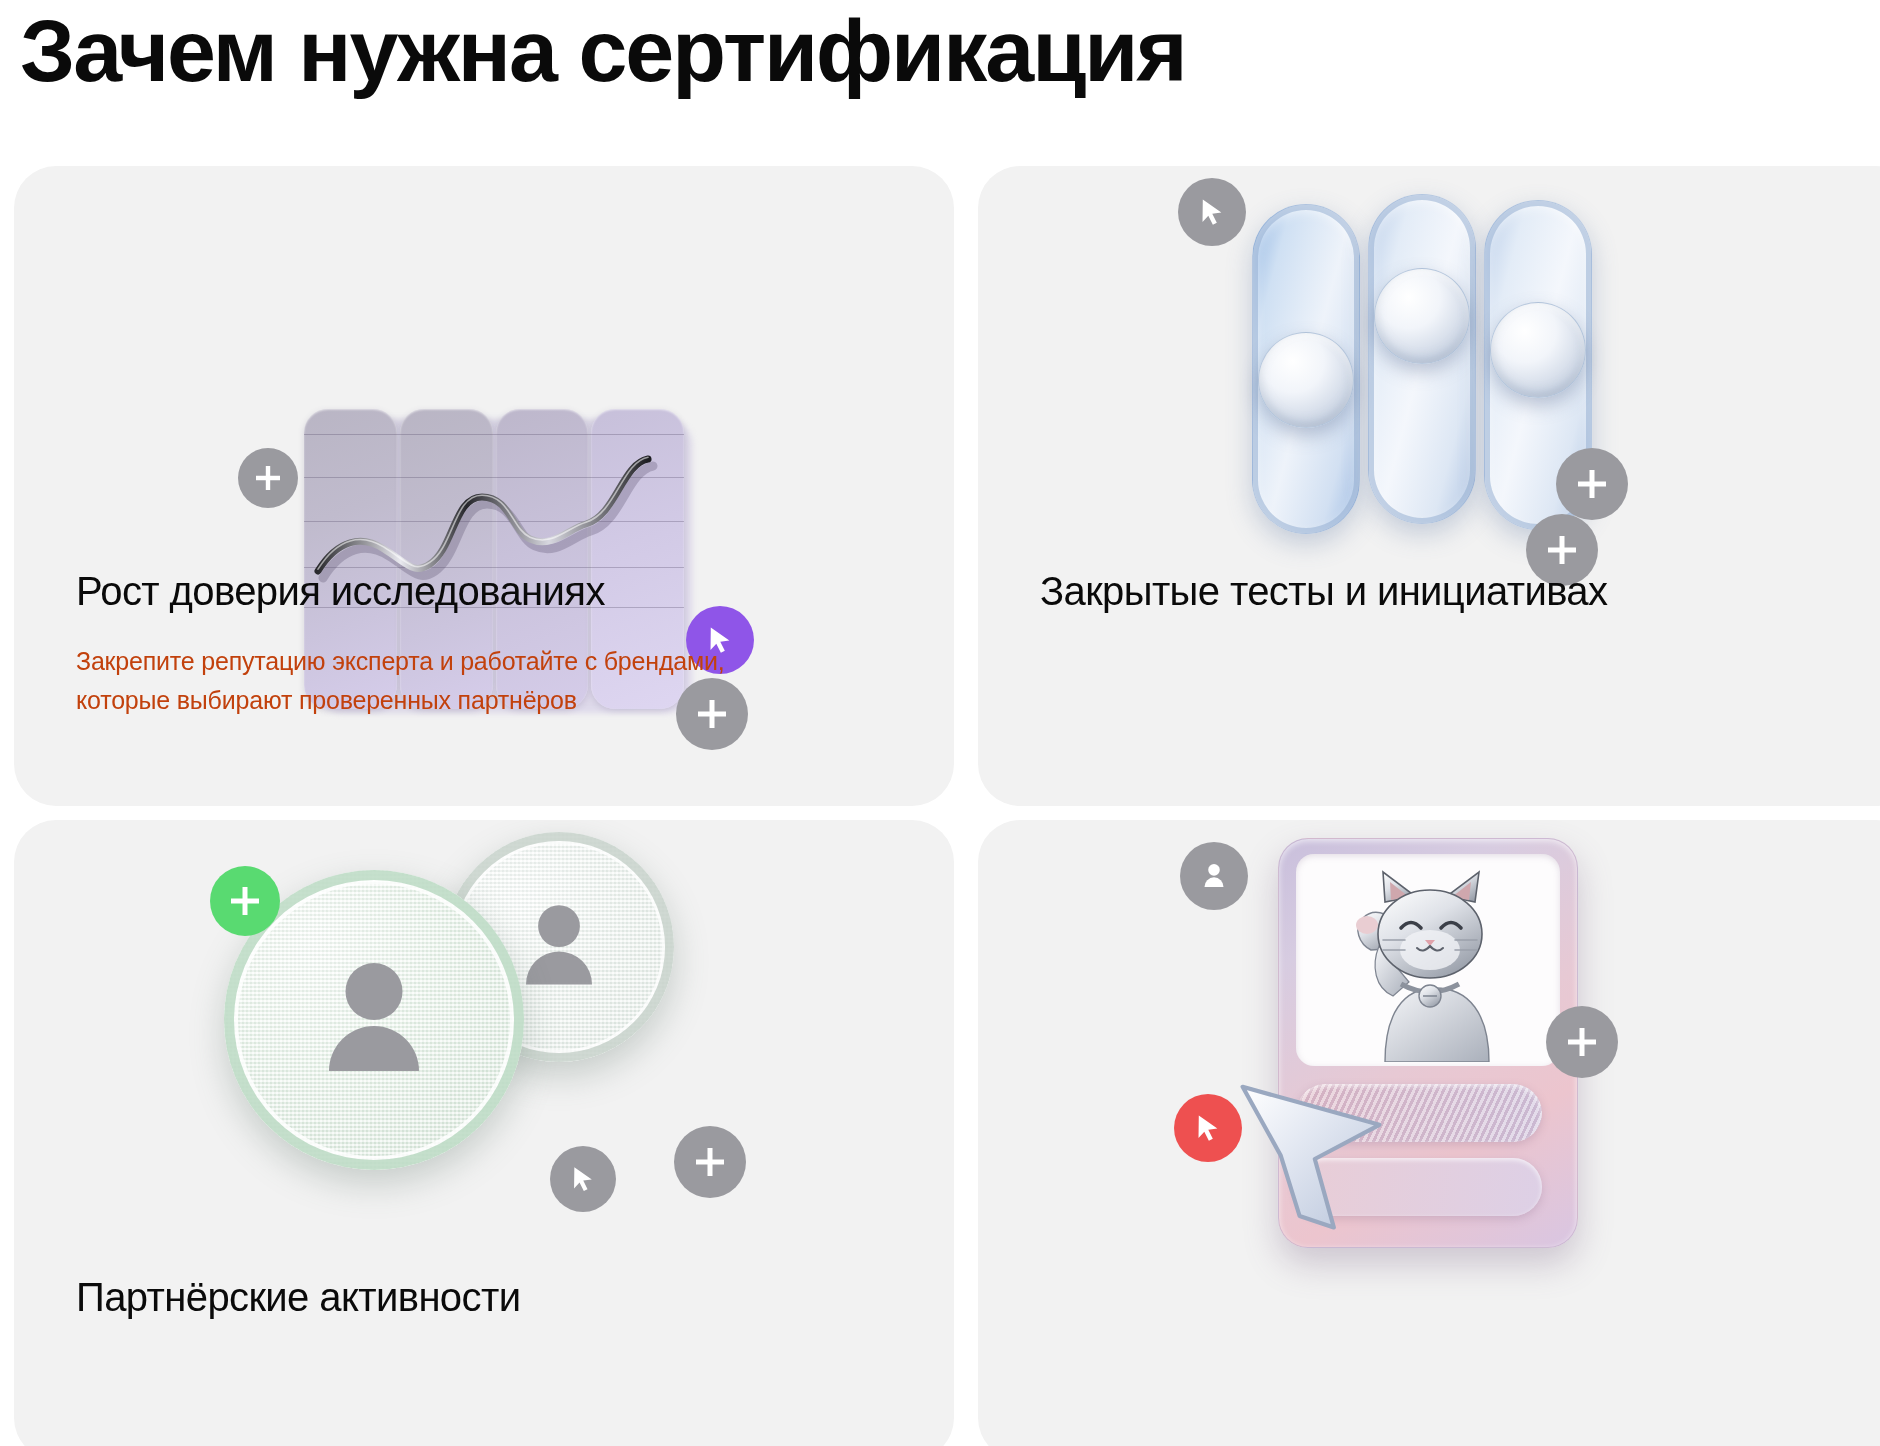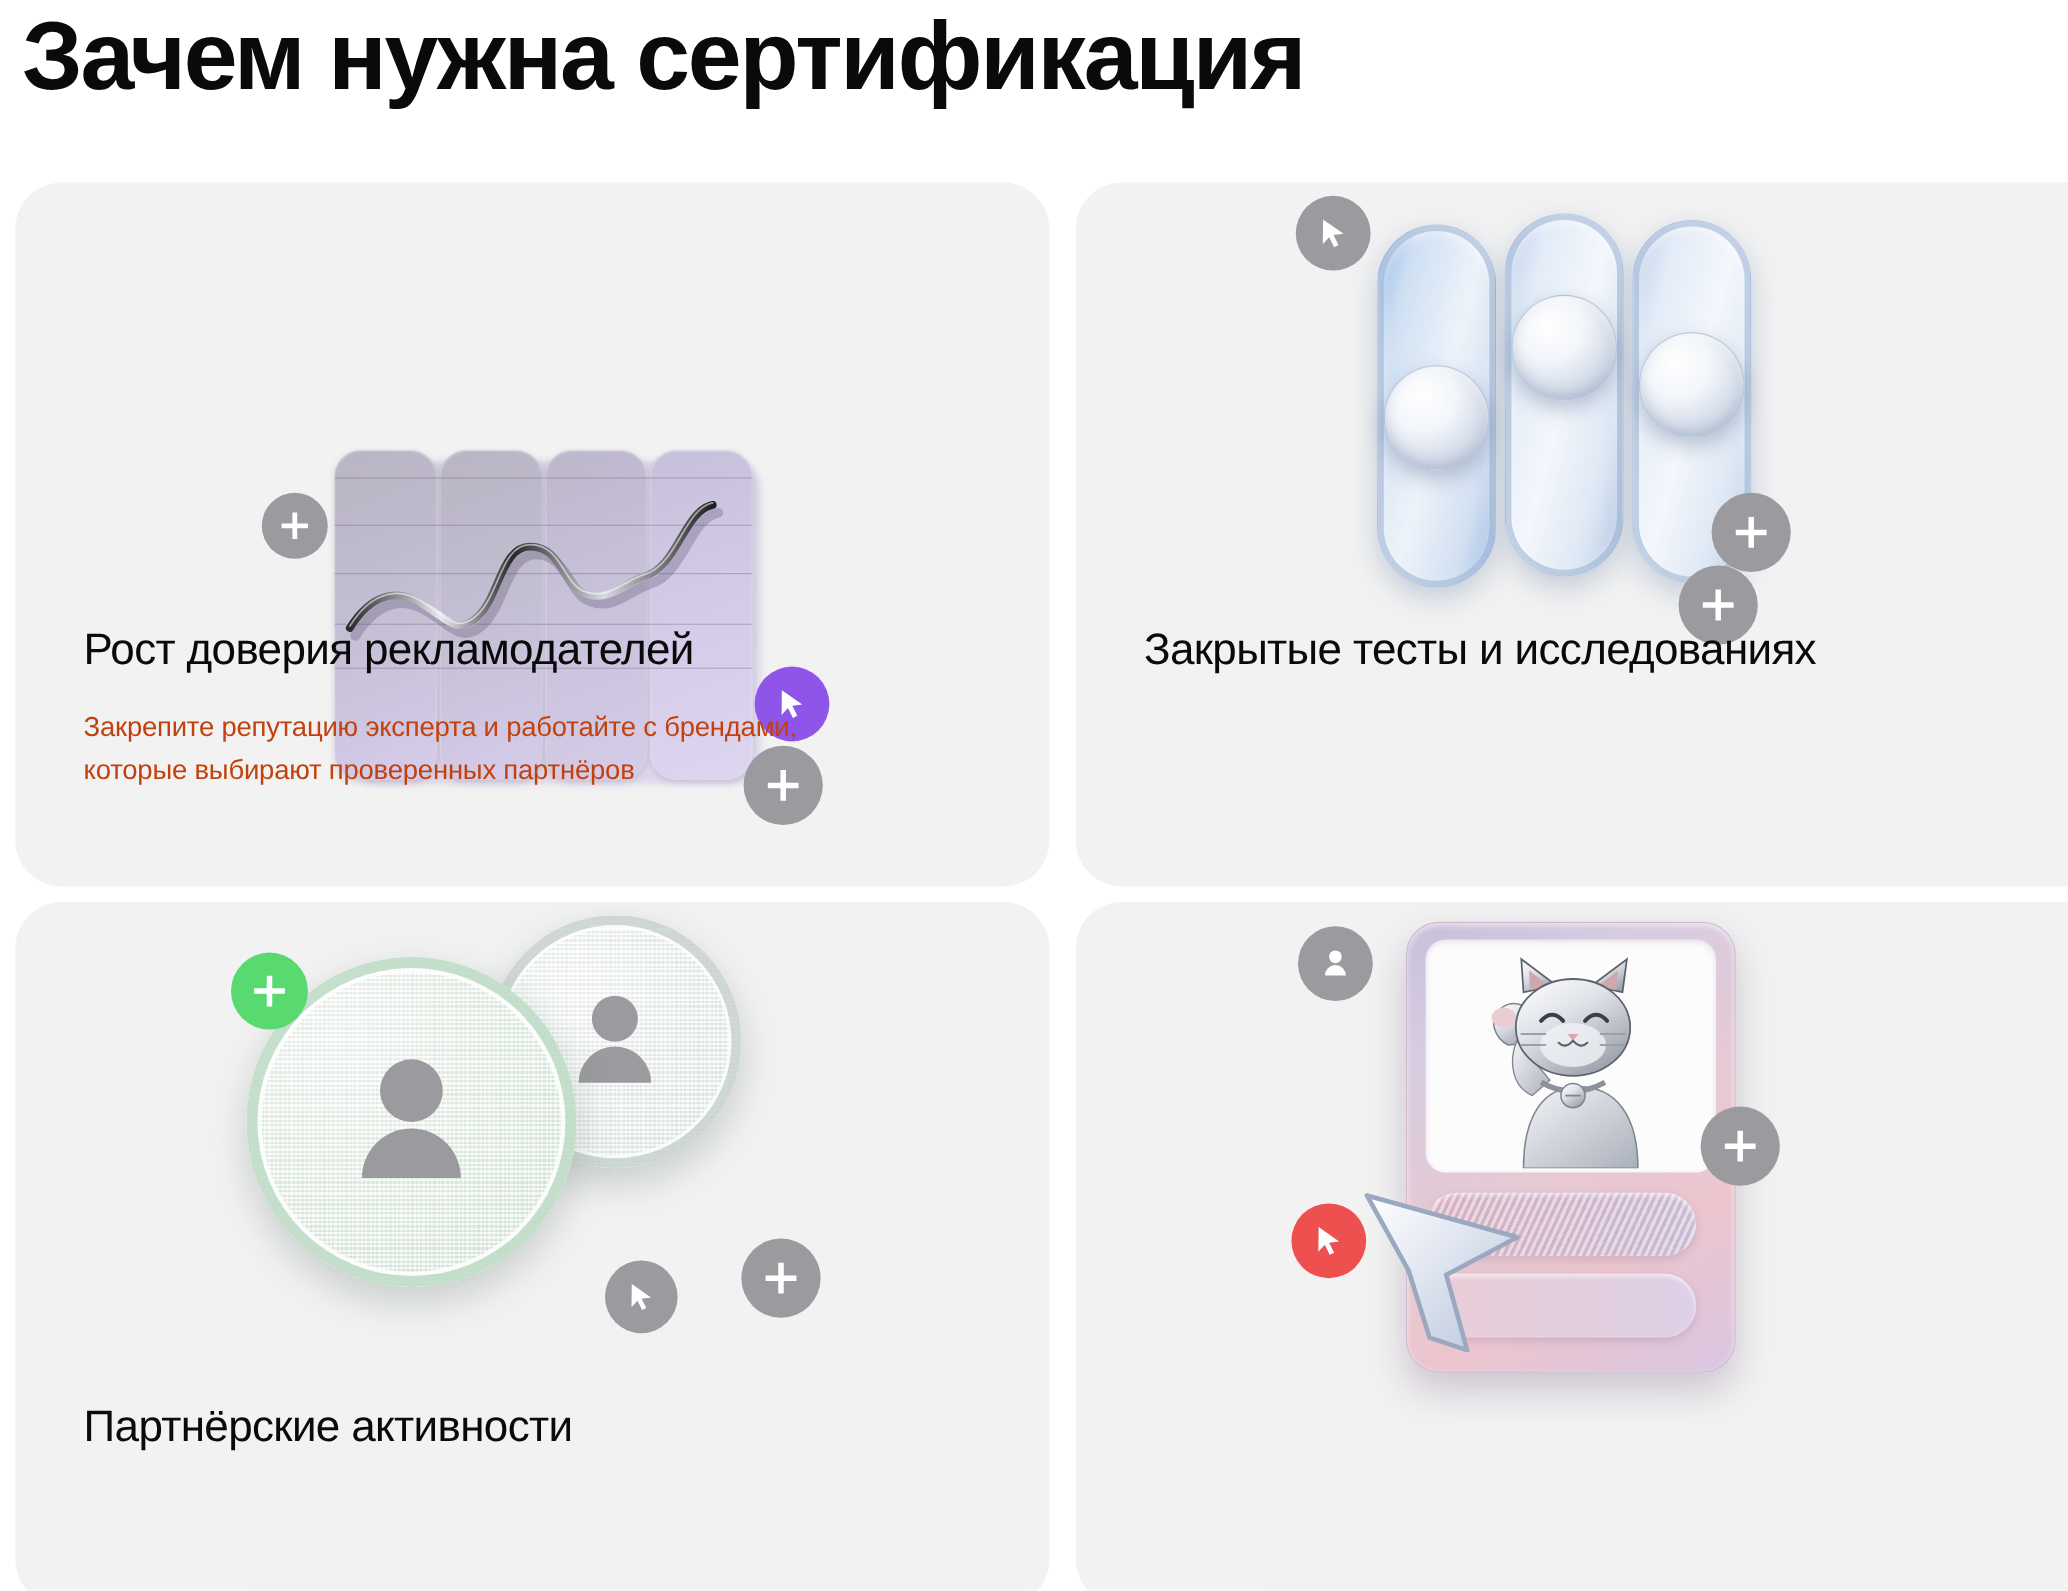--- a/index.html
+++ b/index.html
@@ -325,21 +325,21 @@
         </div>
 
         <div class="badge badge-gray" style="left:662px;top:512px;width:72px;height:72px">
           <svg width="40" height="40" viewBox="0 0 40 40">
               <path d="M20 6 V34 M6 20 H34" stroke="#ffffff" stroke-width="5" stroke-linecap="butt"></path>
             </svg>
         </div>
       </div>
 
       <div class="card-text">
-        <div class="card-title">Рост доверия рекламодателей</div>
+        <div class="card-title">Рост доверия исследованиях</div>
         <div class="card-desc v-text">Закрепите репутацию эксперта и работайте с брендами,
 которые выбирают проверенных партнёров</div>
       </div>
     </div>
 
     <div class="card">
       <div class="card-art">
 
         <div class="sliders">
           <div class="slider-track s1"></div>
@@ -363,21 +363,21 @@
         </div>
 
         <div class="badge badge-gray" style="left:548px;top:348px;width:72px;height:72px">
           <svg width="40" height="40" viewBox="0 0 40 40">
               <path d="M20 6 V34 M6 20 H34" stroke="#ffffff" stroke-width="5"></path>
             </svg>
         </div>
       </div>
 
       <div class="card-text">
-        <div class="card-title">Закрытые тесты и исследованиях</div>
+        <div class="card-title">Закрытые тесты и инициативах</div>
       </div>
     </div>
 
     <div class="card row2">
       <div class="card-art">
 
         <div class="discs">
           <div class="disc small">
             <div class="rim"></div>
             <svg class="person" width="110" height="110" viewBox="0 0 100 100">

